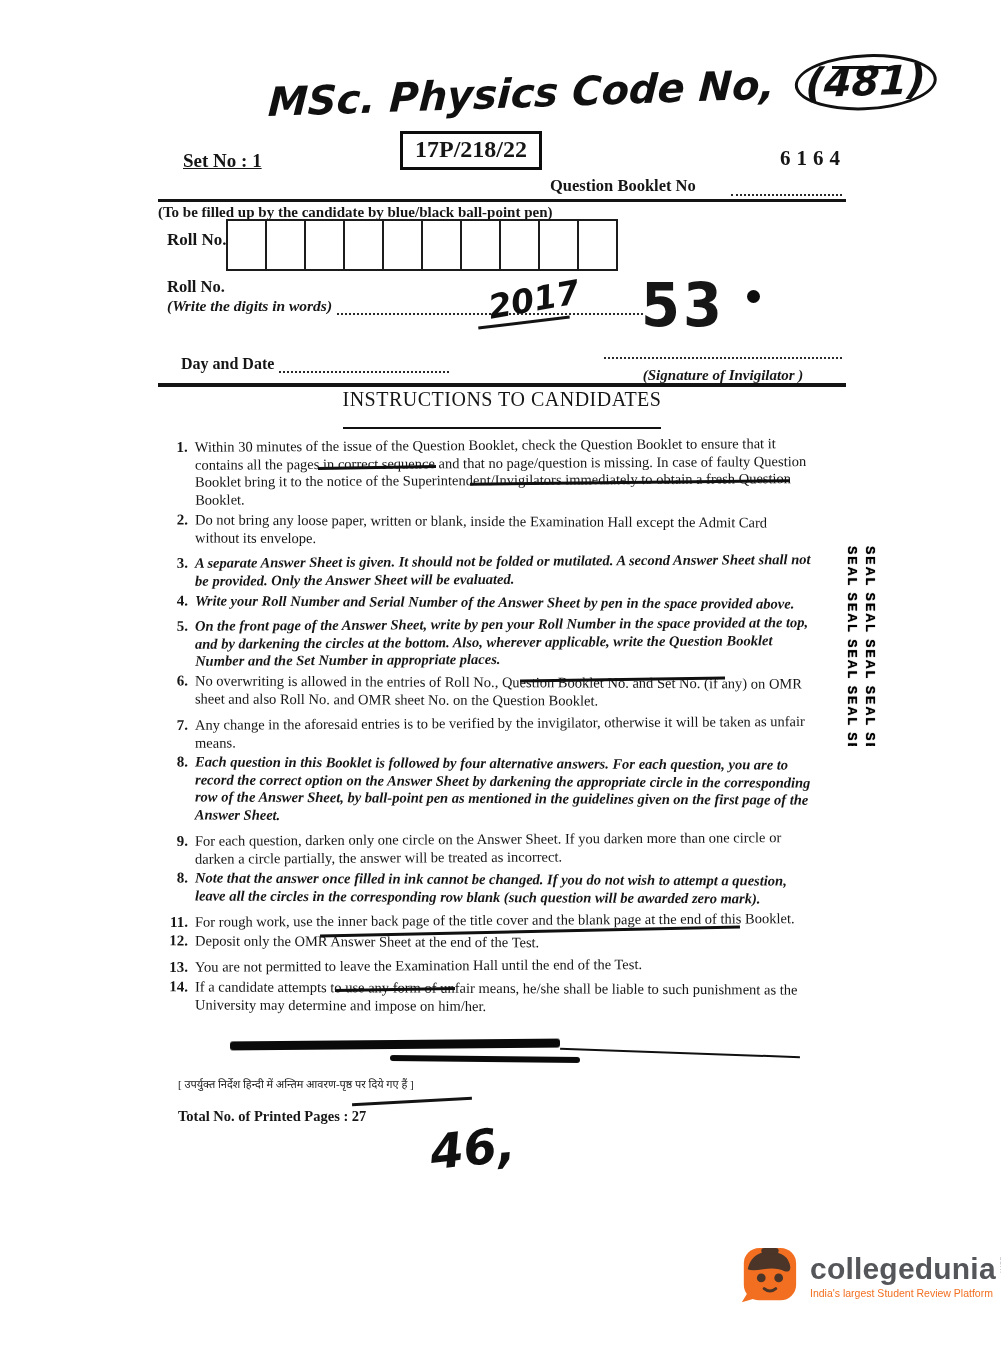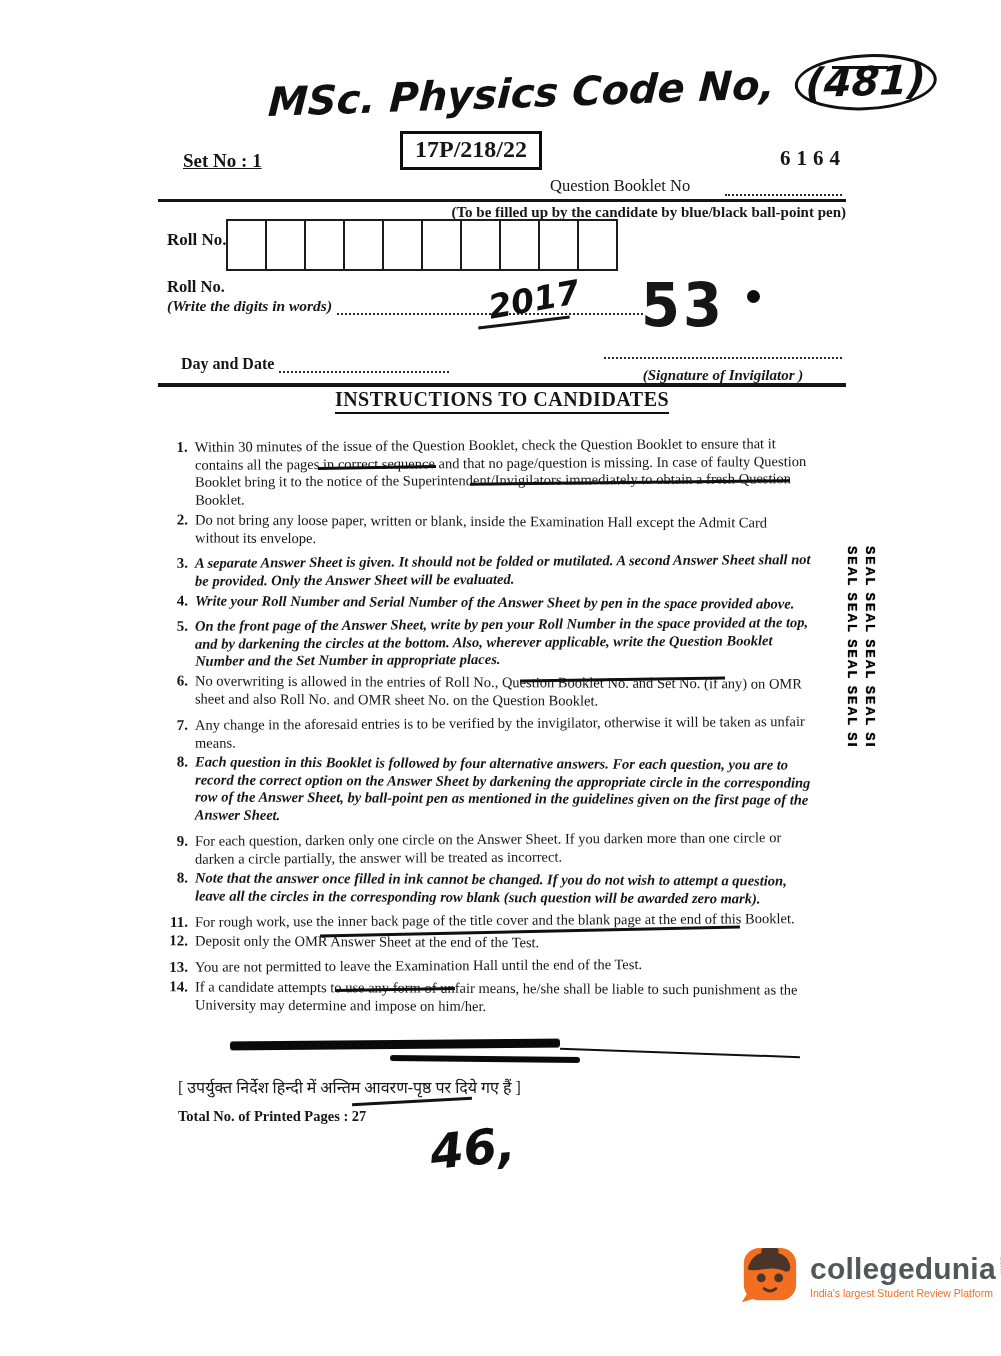--- a/index.html
+++ b/index.html
@@ -19,23 +19,23 @@
   .flexrow { display:flex; align-items:flex-end; }
   .rule { background:#141414; }
 
   
   .top-mark { left:832px; top:66px; width:56px; height:3px; background:#111; }
   .hw-title { left:268px; top:66px; width:520px; font-size:40px; transform:rotate(-2deg) skewX(-5deg); white-space:nowrap; }
   .hw-title .circled { display:inline-block; border:3px solid #111; border-radius:50%; padding:1px 8px 3px 8px; margin-left:6px; }
   .code-box { left:400px; top:131px; border:3px solid #0d0d0d; padding:2px 12px 4px 12px; font-size:24px; font-weight:bold; }
   .set-no { left:183px; top:150px; font-size:19px; font-weight:bold;text-decoration:underline; }
   .serial-no { left:780px; top:146px; font-size:21px; font-weight:bold; letter-spacing:6px; }
-  .qbn-row { left:550px; top:176px; width:292px; font-size:16.5px; font-weight:normal;gap:30px; }
+  .qbn-row { left:550px; top:176px; width:292px; font-size:16.5px; font-weight:bold;gap:30px; }
   .rule-1 { left:158px; top:199px; width:688px; height:3px; }
-  .fill-note { left:158px; top:204px; width:688px; text-align:right; font-size:15px; font-weight:bold; }
+  .fill-note { left:158px; top:204px; width:688px; text-align:left; font-size:15px; font-weight:bold; }
 
   
   .rollno-label { left:167px; top:230px; font-size:17px; font-weight:bold; }
   .roll-boxes { left:228px; top:219px; display:grid; grid-template-columns:repeat(10,39px); }
   .roll-boxes .cell { height:52px; border:2px solid #1c1c1c; margin-left:-2px; }
   .roll-words { left:167px; top:277px; width:476px; }
   .roll-words .l1 { font-size:16.5px; font-weight:bold; }
   .roll-words .l2 { font-size:15.5px; font-weight:bold; font-style:italic; }
   .hw-2017 { left:488px; top:280px; font-size:33px; transform:rotate(-10deg); }
   .pen-underline { left:478px; top:321px; width:92px; height:3px; background:#141414; transform:rotate(-7deg); }
@@ -43,35 +43,35 @@
   .pen-dot { left:747px; top:290px; width:13px; height:13px; border-radius:50%; background:#0c0c0c; }
   .omr-row { left:167px; top:321px; width:476px; font-size:16.5px; font-weight:bold; }
   .daydate-row { left:167px; top:355px; width:268px; font-size:16px; font-weight:bold;margin-left:14px; }
   .sig-block { left:604px; top:349px; width:238px; }
   .sig-block .sigdots { border-bottom:2px dotted #2b2b2b; height:10px; }
   .sig-block .sigtxt { text-align:center; font-size:15px; font-weight:bold; font-style:italic; margin-top:8px; }
   .rule-2 { left:158px; top:383px; width:688px; height:4px; }
 
   
   .inst-title-wrap { left:158px; top:388px; width:688px; text-align:center; }
-  .inst-title-wrap span { display:inline-block; font-size:20px; font-weight:bold; letter-spacing:0.5px; border-bottom:2.5px solid #111; padding-bottom:1px; }
+  .inst-title-wrap span { display:inline-block; font-size:20px; font-weight:normal; letter-spacing:0.5px; border-bottom:2.5px solid #111; padding-bottom:16px; }
   .inst-note { left:158px; top:414px; width:688px; text-align:center; font-size:14.5px; font-weight:bold; font-style:italic; }
   .inst-list { left:162px; top:437px; width:650px; }
   .inst-item { display:flex; margin-bottom:5px; }
   .inst-item .num { flex:0 0 26px; text-align:right; margin-right:7px; font-size:15px; font-weight:bold; }
   .inst-item .txt { flex:1; font-size:14.5px; line-height:1.22; }
   .inst-item:nth-child(odd)  { transform:rotate(-0.35deg); }
   .inst-item:nth-child(even) { transform:rotate(0.3deg); }
   .inst-item.emph .txt { font-style:italic; font-weight:bold; }
 
   .pen-strike { background:#101010; height:3px; }
   .pen-scribble { background:#0a0a0a; border-radius:3px; filter:blur(0.6px); }
 
   
-  .hindi-note { left:178px; top:1076px; font-size:16px; }
+  .hindi-note { left:178px; top:1076px; font-size:11px; }
   .hindi-scribble { left:352px; top:1100px; width:120px; height:3px; background:#141414; transform:rotate(-3deg); }
   .total-pages { left:178px; top:1108px; font-size:14.5px; font-weight:bold; }
   .hw-46 { left:430px; top:1120px; font-size:48px; transform:rotate(-6deg); }
 
   
   .seal { left:845px; top:546px; display:flex; gap:3px; }
   .seal span {
     writing-mode:vertical-rl; font-family:"Liberation Sans", sans-serif;
     font-weight:900; font-size:12.5px; letter-spacing:2px; color:#000;
     line-height:1.15; text-shadow:0 0 1px #000; white-space:pre; height:200px; overflow:hidden;

